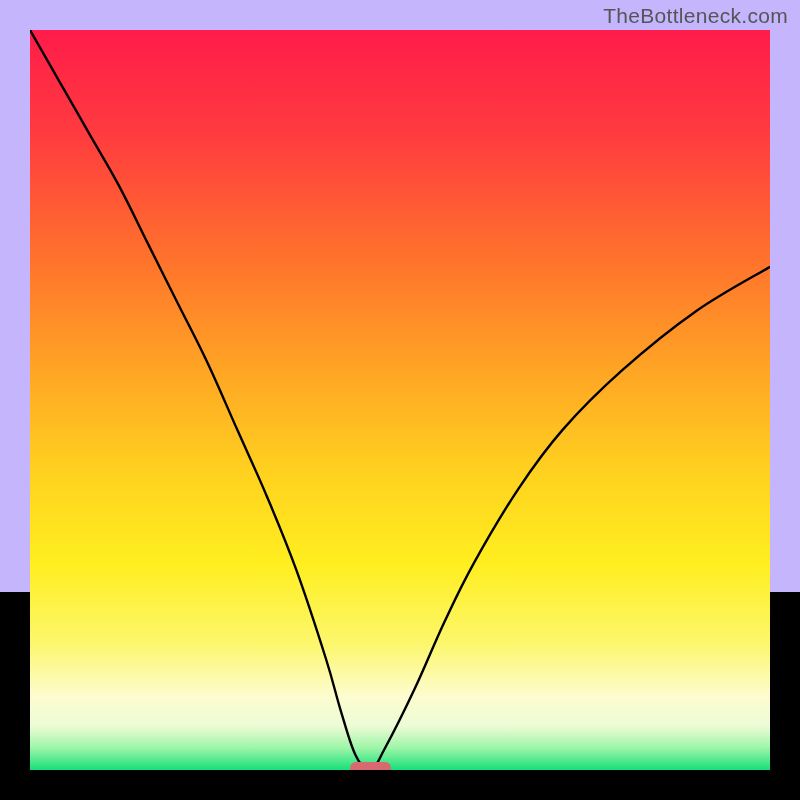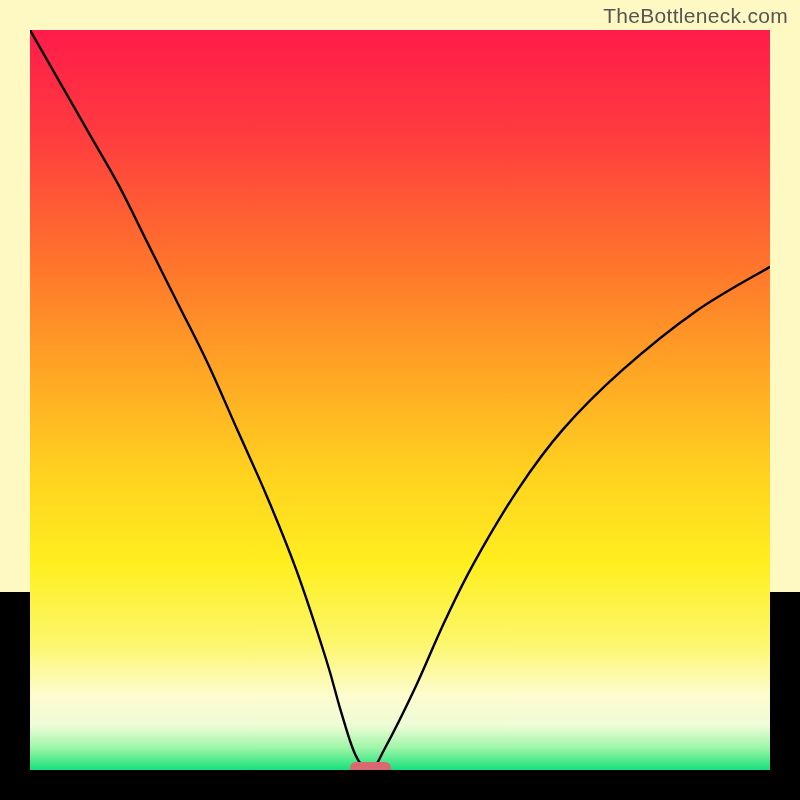--- a/index.html
+++ b/index.html
@@ -10,21 +10,21 @@
     position: relative;
     overflow: hidden;
     font-family: Arial, sans-serif;
   }
   .frame {
     position: absolute;
     top: 0;
     left: 0;
     width: 800px;
     height: 592px;
-    background: #fef9c3;
+    background: #c4b5fd;
   }
   .plot-area {
     position: absolute;
     top: 30px;
     left: 30px;
     width: 740px;
     height: 740px;
     overflow: hidden;
   }
   .gradient {

